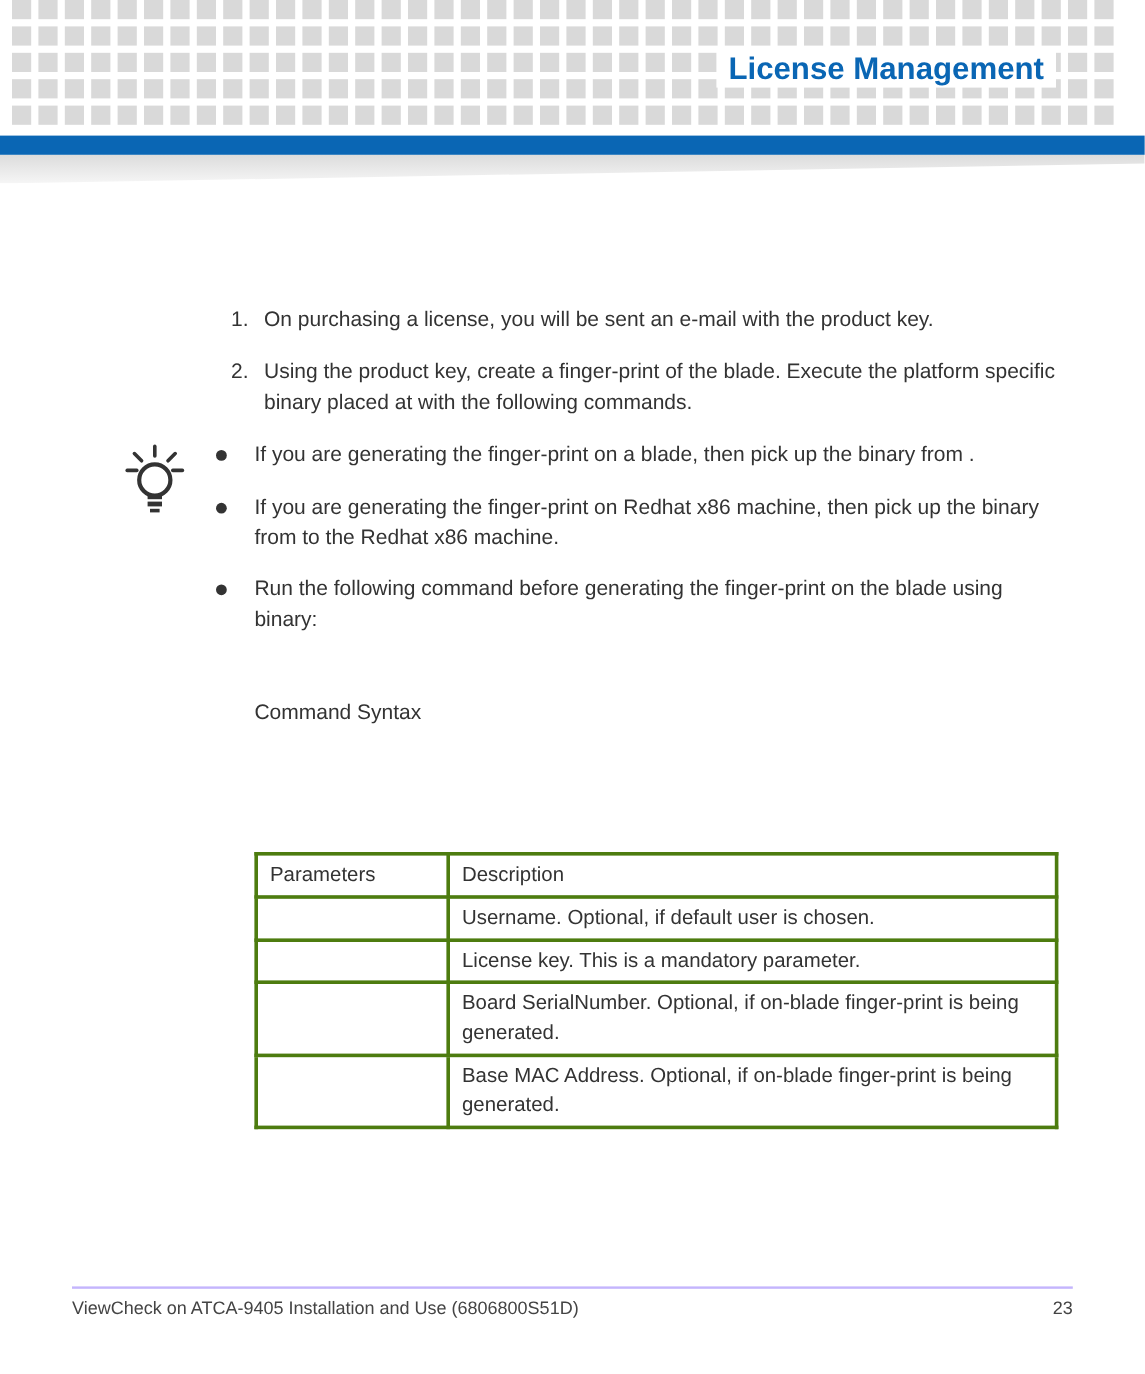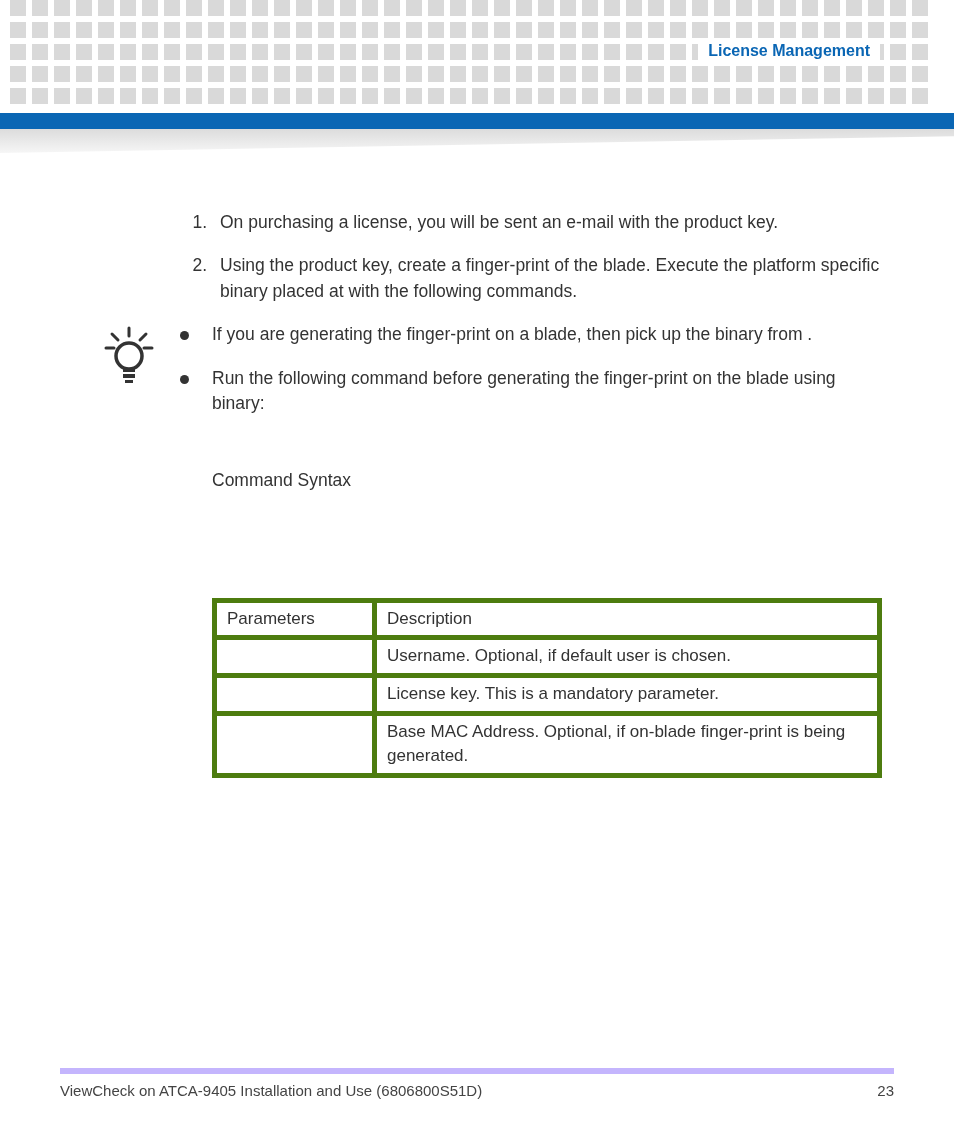--- a/index.html
+++ b/index.html
@@ -16,42 +16,42 @@
   .dot-row { display: flex; gap: 6px; padding: 0 10px; margin-bottom: 6px; }
   .sq { width: 16px; height: 16px; background: #d9d9d9; flex: 0 0 auto; }
   .header-title {
     position: absolute;
     top: 42px;
     right: 74px;
     background: #fff;
     padding: 0 10px;
     color: #0a66b4;
     font-weight: 700;
-    font-size: 16px;
+    font-size: 26px;
   }
   .blue-bar {
     position: absolute; top: 113px; left: 0; right: 0;
     height: 16px; background: #0a66b4;
   }
   .grey-wedge {
     position: absolute; top: 129px; left: 0; right: 0;
     height: 24px;
     background: linear-gradient(to bottom, #dcdcdc 0%, #f6f6f6 100%);
     clip-path: polygon(0 0, 100% 0, 100% 30%, 0 100%);
   }
   .content {
     position: absolute;
     top: 210px;
     left: 108px;
     right: 72px;
     font-size: 17.5px;
     line-height: 1.45;
     color: #333;
   }
-  ol.steps { list-style: decimal; padding-left: 104px; }
+  ol.steps { list-style: decimal; padding-left: 104px; margin-top: 44px; }
   ol.steps > li { padding-left: 8px; margin-bottom: 18px; }
   .tip-block { position: relative; margin-top: 18px; margin-bottom: 4px; }
   .bulb {
     position: absolute; left: -6px; top: 4px;
     width: 54px; height: 60px;
   }
   ul.tips { list-style: none; padding-left: 72px; }
   ul.tips > li { position: relative; margin-bottom: 18px; padding-left: 32px; }
   ul.tips > li::before {
     content: ""; position: absolute; left: 0; top: 9px;
@@ -59,33 +59,33 @@
   }
   .after-tips { padding-left: 104px; }
   .cmd-syntax { margin-top: 52px; margin-bottom: 104px; }
   table.params {
     border-collapse: collapse;
     width: 670px;
     margin-left: 104px;
     font-size: 17px;
   }
   table.params th, table.params td {
-    border: 5px solid #4d7c0f;
+    border: 3px solid #4d7c0f;
     padding: 4px 10px;
     text-align: left;
     vertical-align: top;
     font-weight: 400;
   }
   table.params th { font-weight: 400; }
   table.params col.c1 { width: 160px; }
   .footer {
     position: absolute;
     left: 60px; right: 60px;
     bottom: 46px;
-    border-top: 6px solid #c4b5fd;
+    border-top: 2px solid #c4b5fd;
     padding-top: 8px;
     display: flex; justify-content: space-between;
     font-size: 15px; color: #444;
   }
 </style>
 </head>
 <body>
 
 <div class="dot-rows">
   <div class="dot-row">
@@ -333,20 +333,21 @@
           <line x1="50" y1="22" x2="42" y2="22"></line>
         </g>
         <circle cx="27" cy="30" r="13" fill="none" stroke="#333" stroke-width="3.5"></circle>
         <rect x="21" y="42" width="12" height="4" fill="#333"></rect>
         <rect x="21" y="48" width="12" height="4" fill="#333"></rect>
         <rect x="23" y="54" width="8" height="3" fill="#333"></rect>
       </svg>
     </span>
     <ul class="tips">
       <li>If you are generating the finger-print on a blade, then pick up the                                       binary from                                                                                                  .</li>
+      <li>If you are generating the finger-print on Redhat x86 machine, then pick up the                                                           binary from                                                                          to the Redhat x86 machine.</li>
       <li>Run the following command before generating the finger-print on the blade using                                                     binary:</li>
     </ul>
   </div>
 
   <div class="after-tips">
     <div class="cmd-syntax">Command Syntax</div>
   </div>
 
   <table class="params">
     <colgroup>
@@ -363,20 +364,24 @@
       <tr>
           <td></td>
           <td>Username. Optional, if default user is chosen.</td>
         </tr>
       <tr>
           <td></td>
           <td>License key. This is a mandatory parameter.</td>
         </tr>
       <tr>
           <td></td>
+          <td>Board SerialNumber. Optional, if on-blade finger-print is being generated.</td>
+        </tr>
+      <tr>
+          <td></td>
           <td>Base MAC Address. Optional, if on-blade finger-print is being generated.</td>
         </tr>
     </tbody>
   </table>
 
 </div>
 
 <div class="footer">
   <span>ViewCheck on ATCA-9405 Installation and Use (6806800S51D)</span>
   <span>23</span>

